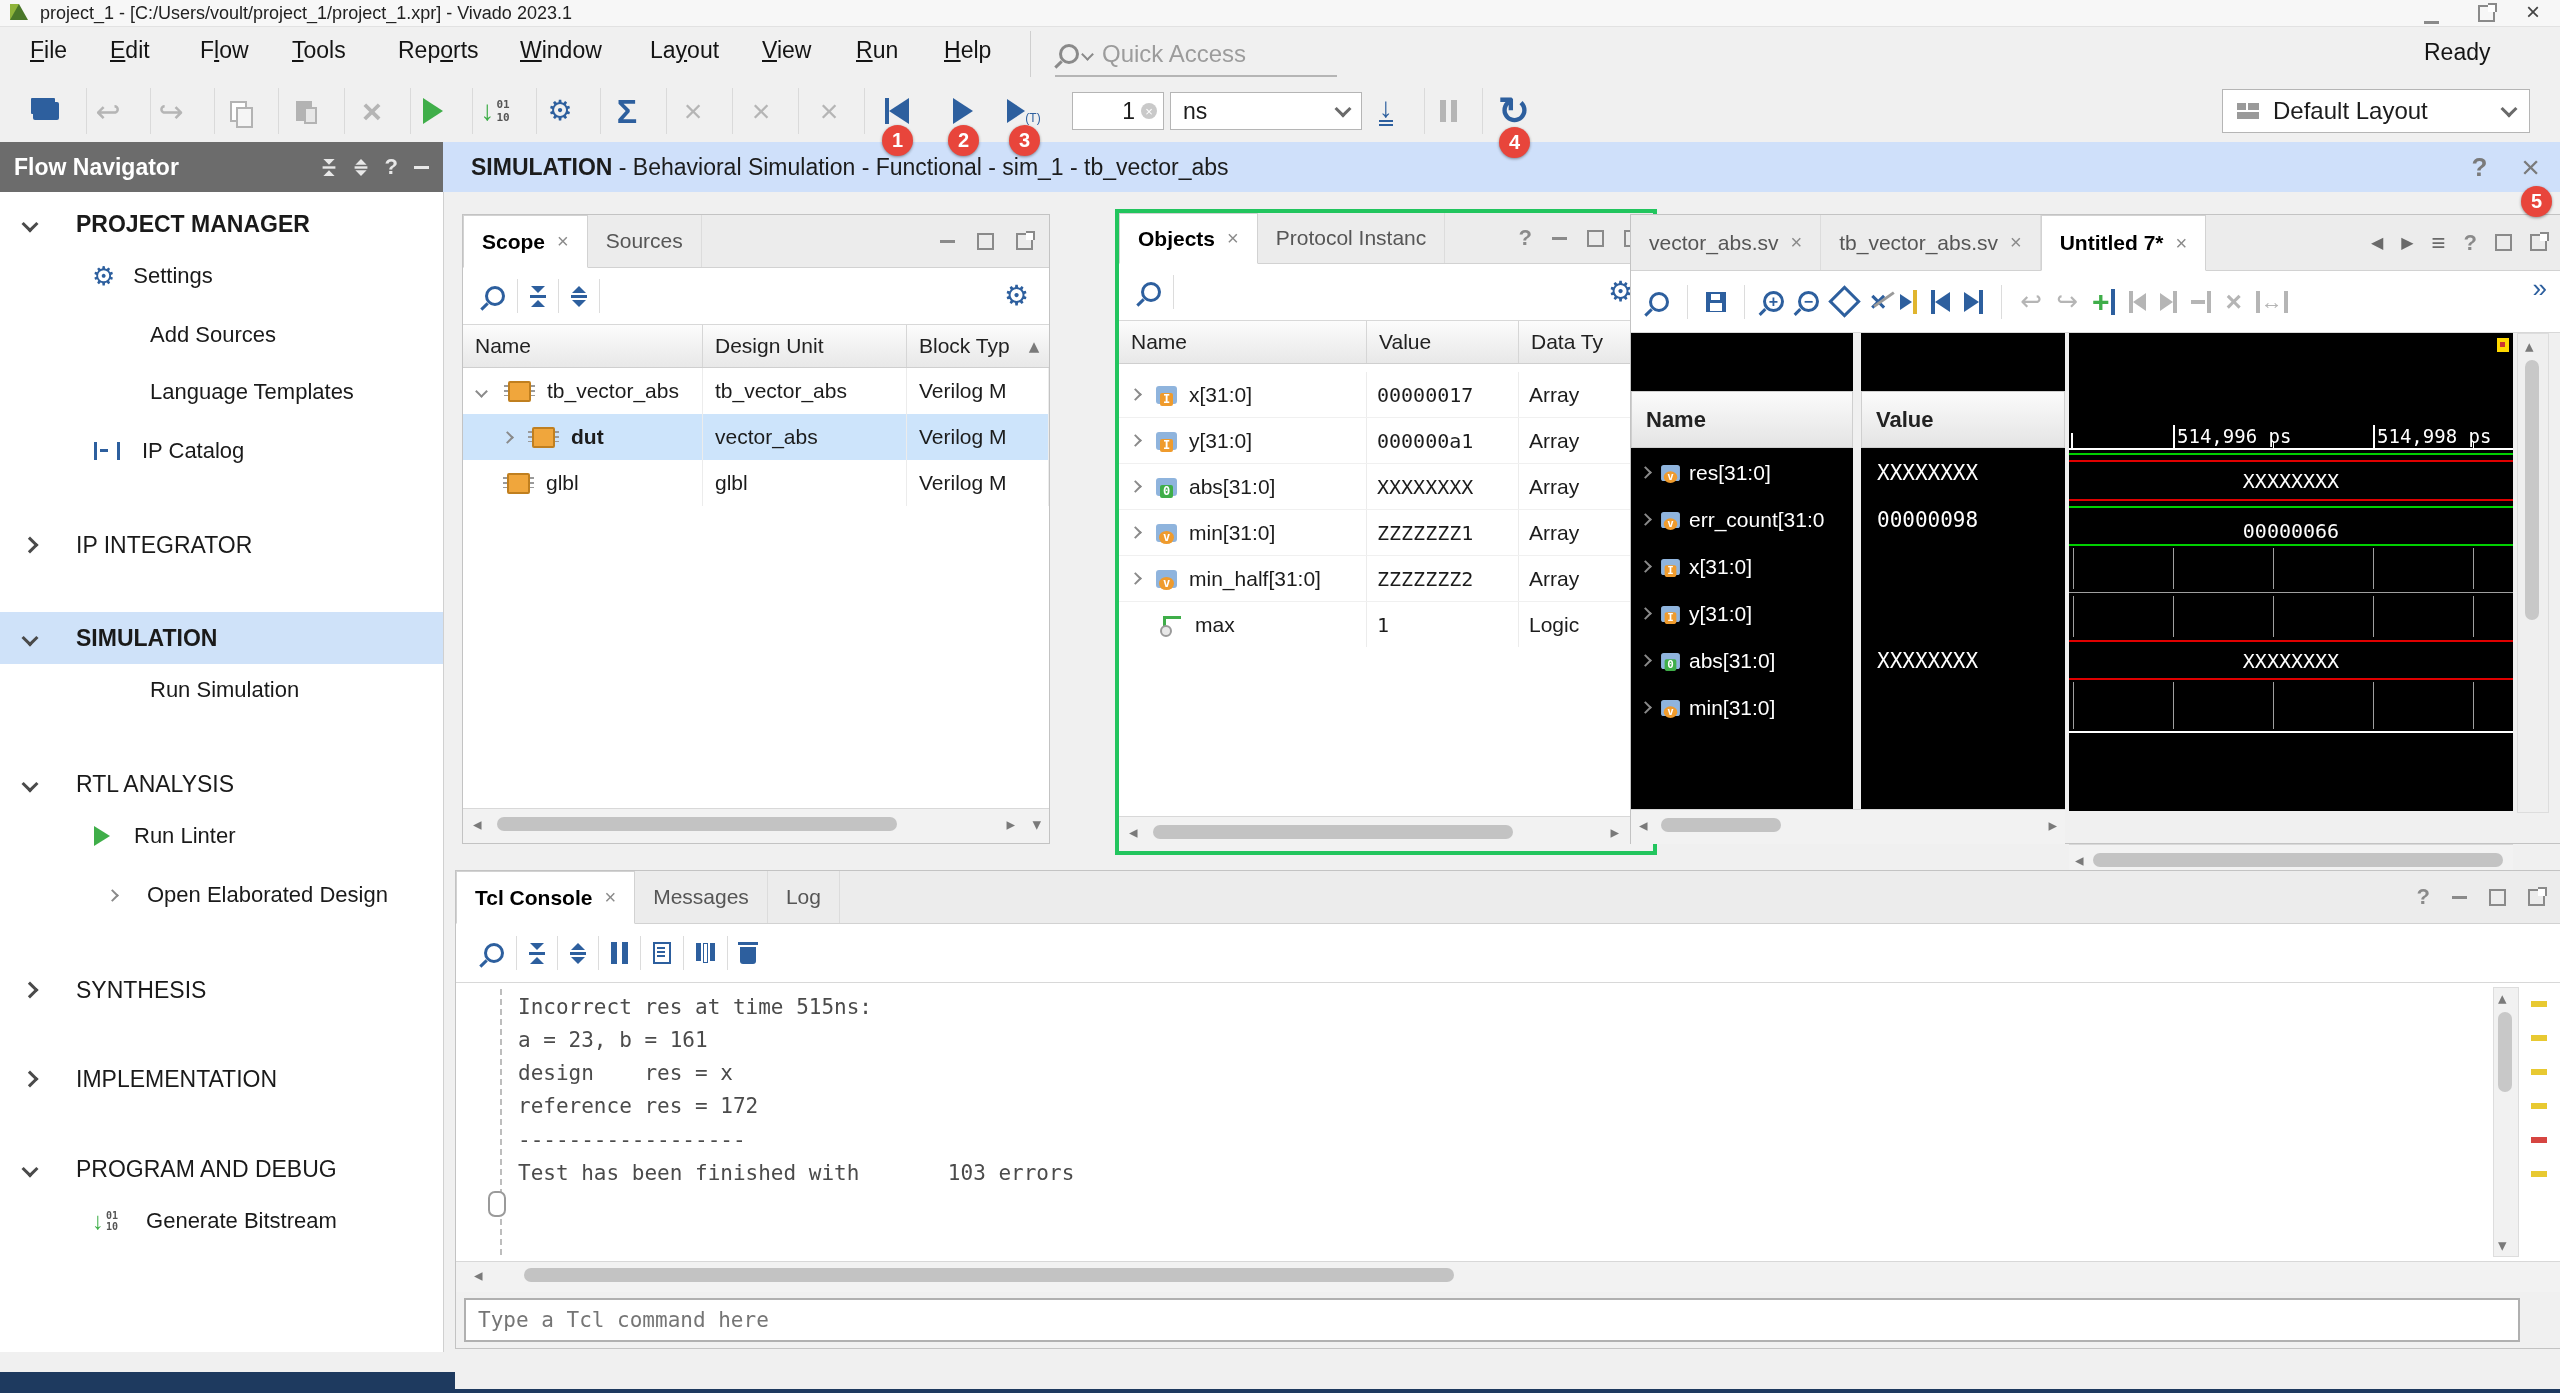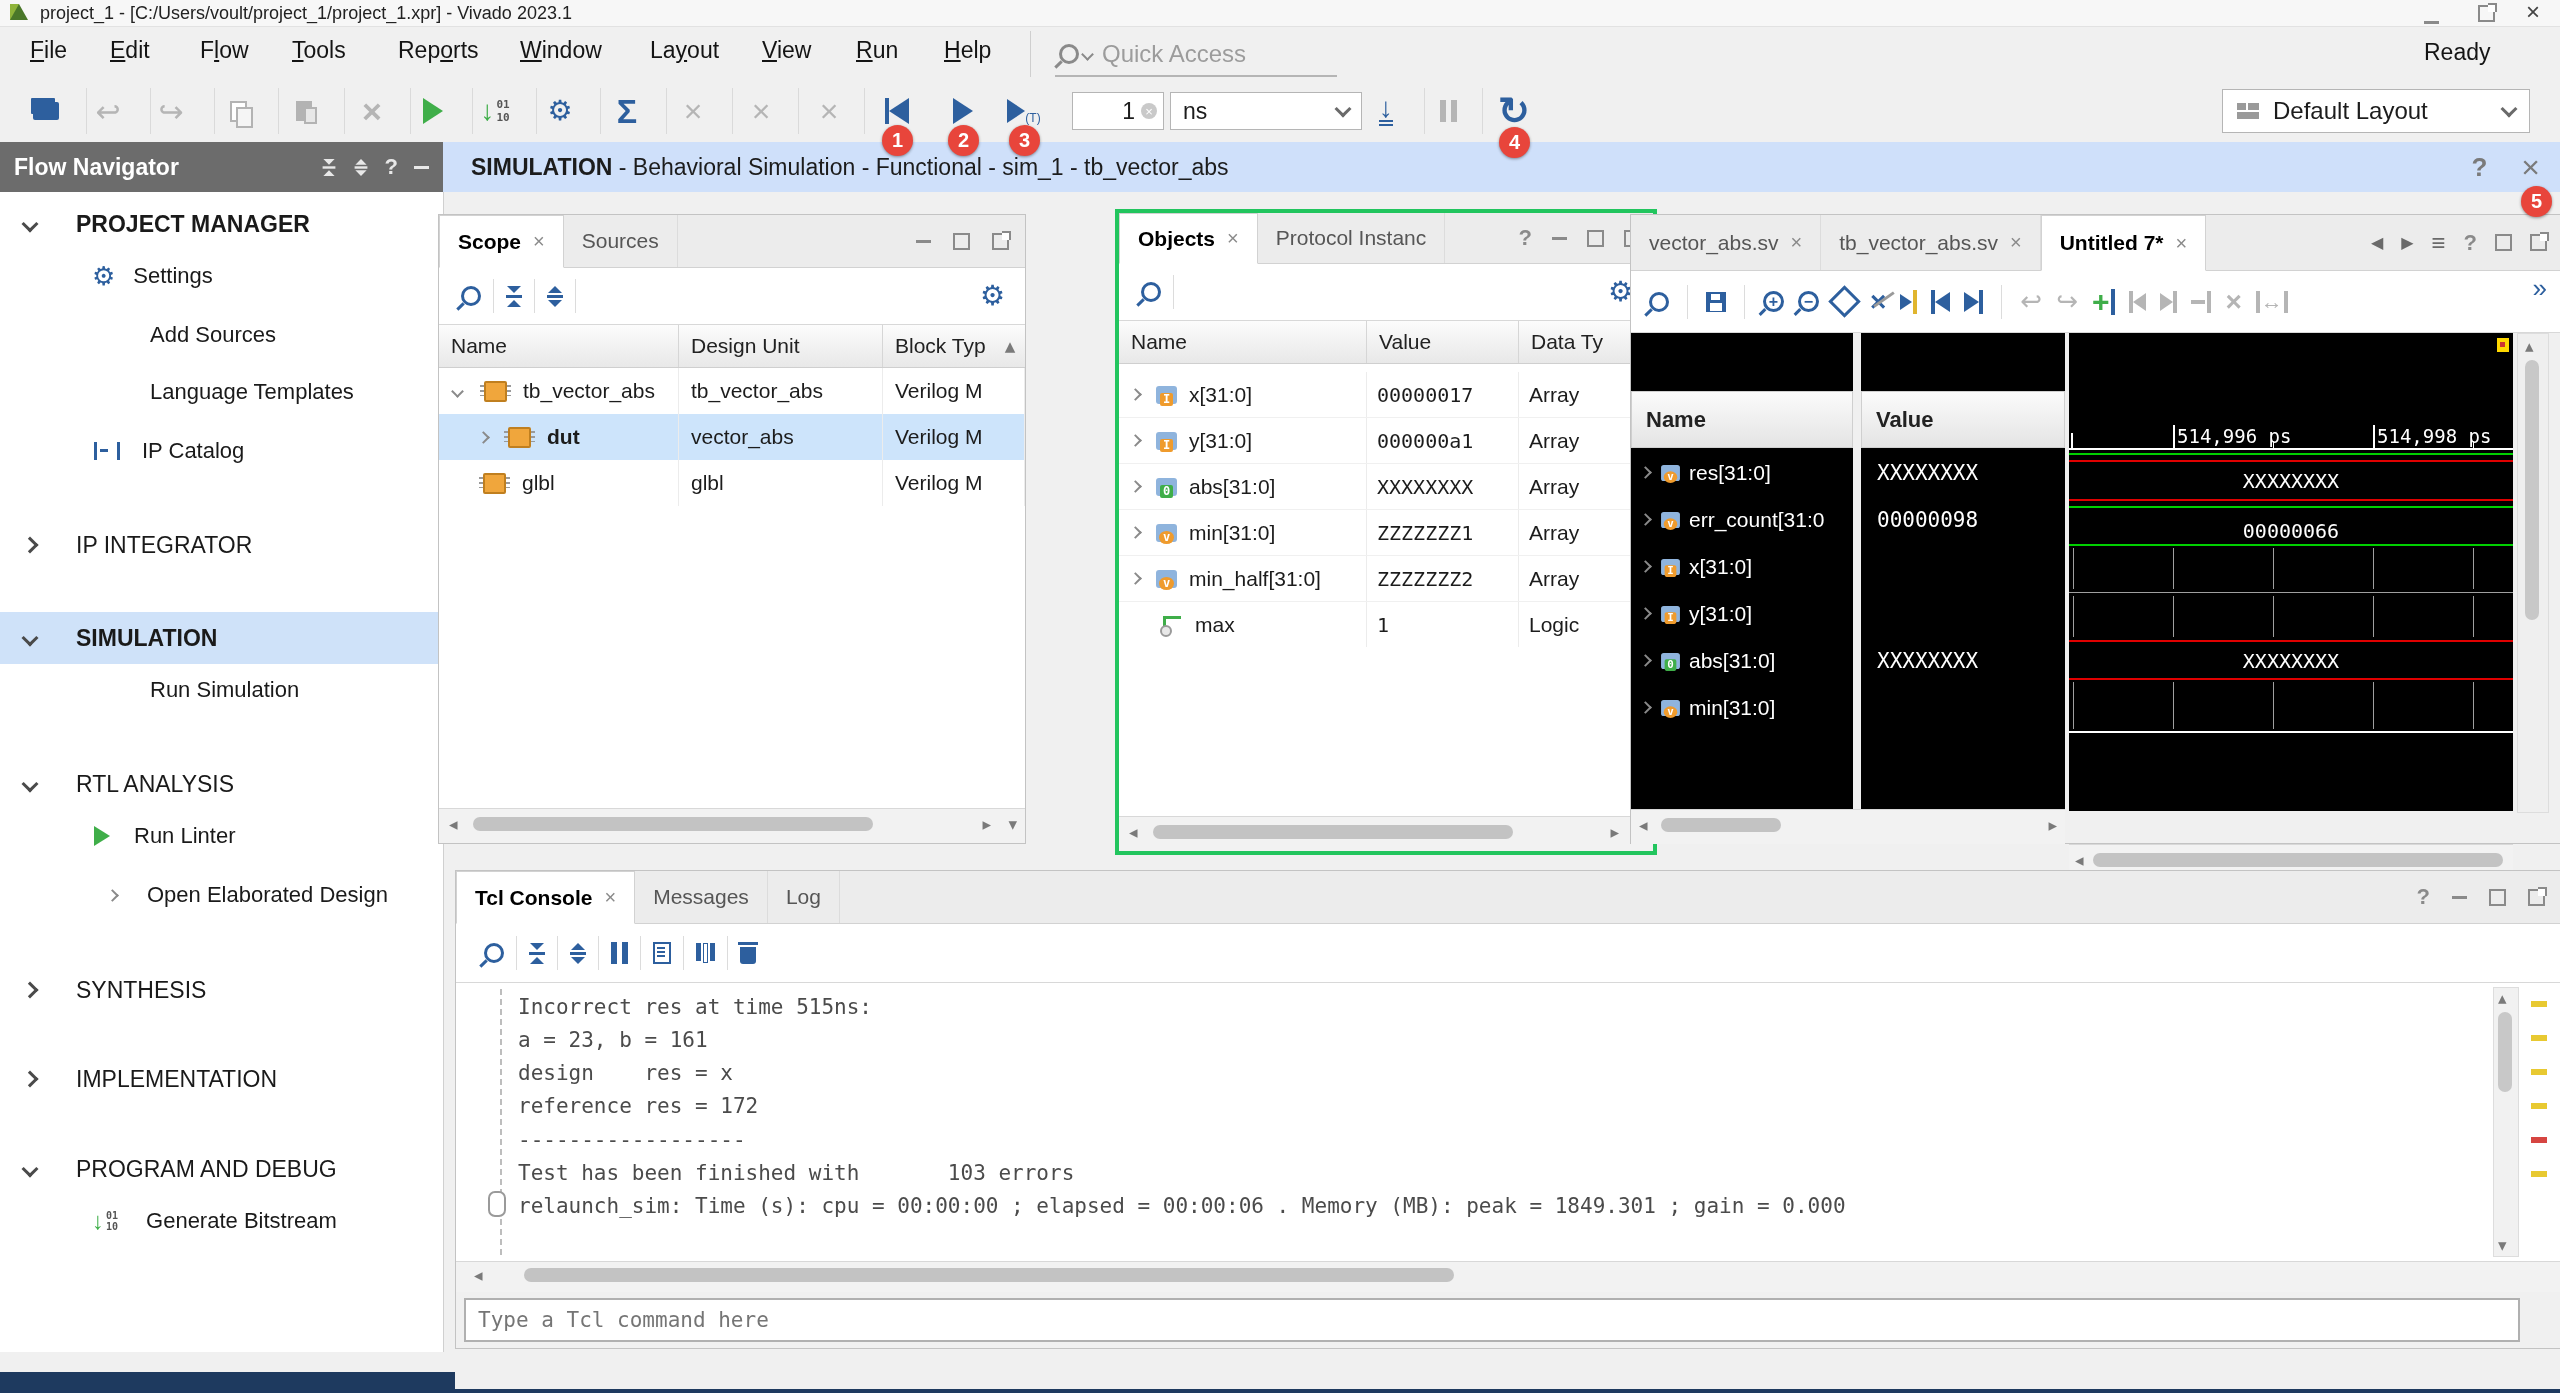--- a/index.html
+++ b/index.html
@@ -327,21 +327,21 @@
           <span style="color:#3fae49;font-size:24px;font-weight:bold">↓</span>
           <span style="display:flex;flex-direction:column;font:bold 10px 'DejaVu Sans Mono',monospace;color:#555">
             <span>01</span>
             <span>10</span>
           </span>
         </span>
         <span style="margin-left:28px">Generate Bitstream</span>
       </div>
   </div>
 
-  <div class="panel" style="left:438px;top:214px;width:586px;height:628px">
+  <div class="panel" style="left:462px;top:214px;width:586px;height:628px">
     <div class="tabbar" style="height:52px">
       <div class="tab active">
           <span>Scope</span>
           <span class="x">×</span>
         </div>
       <div class="tab">
           <span>Sources</span>
         </div>
       <span style="flex:1"></span>
       <span class="flex" style="gap:22px;padding-right:16px">
@@ -738,21 +738,20 @@
     </div>
 
     <div style="position:relative;flex:1;background:#fff;overflow:hidden">
       <div class="abs" style="left:44px;top:6px;bottom:6px;border-left:2px dashed #bdbdbd"></div>
       <div class="cline" style="top:12px">Incorrect res at time 515ns:</div>
       <div class="cline" style="top:45px">a = 23, b = 161</div>
       <div class="cline" style="top:78px">design    res = x</div>
       <div class="cline" style="top:111px">reference res = 172</div>
       <div class="cline" style="top:145px">------------------</div>
       <div class="cline" style="top:178px">Test has been finished with       103 errors</div>
-      <div class="cline" style="top:211px">relaunch_sim: Time (s): cpu = 00:00:00 ; elapsed = 00:00:06 . Memory (MB): peak = 1849.301 ; gain = 0.000</div>
       <span class="abs" style="left:32px;top:208px;width:14px;height:22px;border:2px solid #9a9a9a;border-radius:7px;background:#fff"></span>
 
       <div class="abs" style="right:42px;top:4px;bottom:4px;width:24px;background:#f1f1f1;border:1px solid #ddd">
         <span class="sar" style="left:4px;top:0">▴</span>
         <span class="abs" style="left:4px;top:24px;width:14px;height:80px;background:#c8c8c8;border-radius:7px"></span>
         <span class="sar" style="left:4px;bottom:0;top:auto">▾</span>
       </div>
       <span class="abs" style="right:14px;top:18px;width:16px;height:6px;background:#e8c931"></span>
       <span class="abs" style="right:14px;top:52px;width:16px;height:6px;background:#e8c931"></span>
       <span class="abs" style="right:14px;top:86px;width:16px;height:6px;background:#e8c931"></span>

